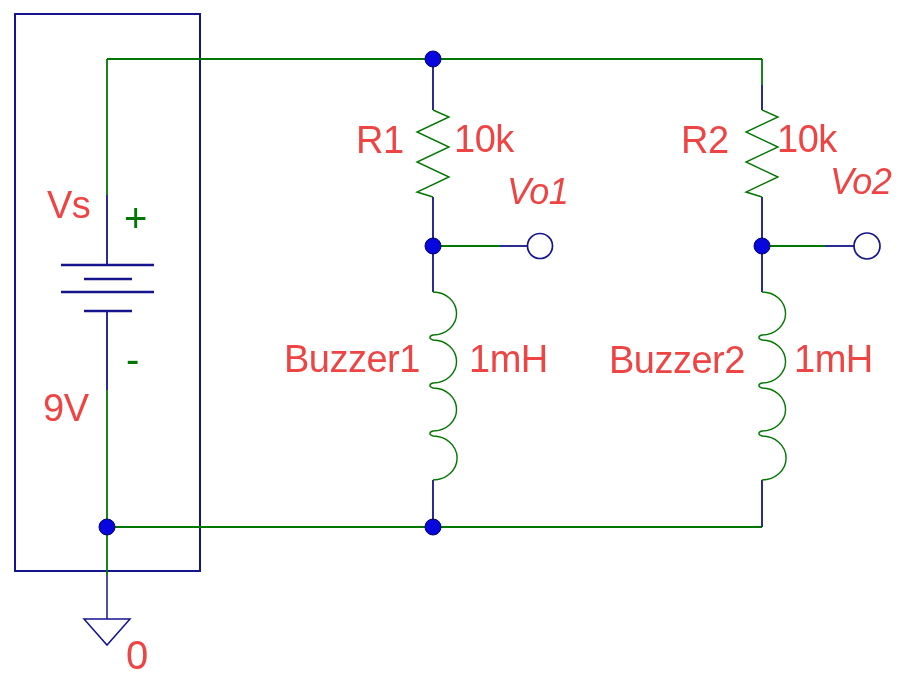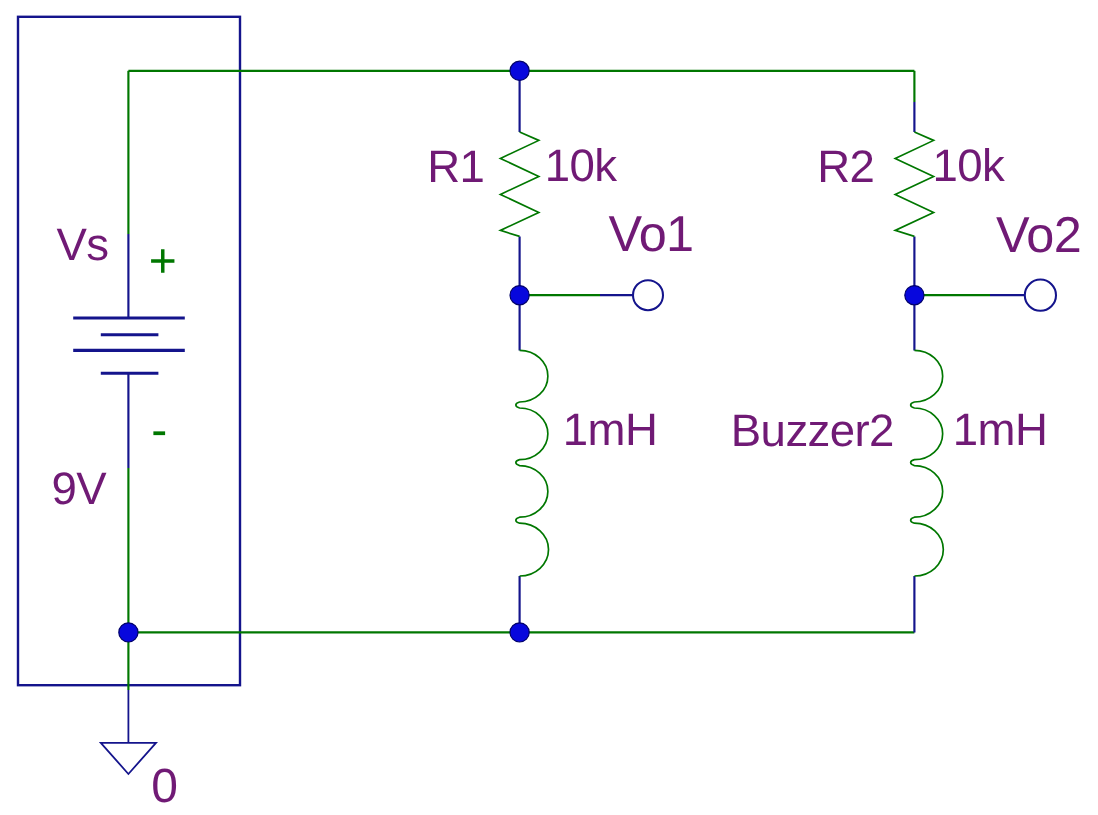--- a/index.html
+++ b/index.html
@@ -18,25 +18,25 @@
   .plate{stroke:#14148c;stroke-width:2.6;fill:none;}
   .box{stroke:#14148c;stroke-width:2;fill:none;}
   .portc{stroke:#14148c;stroke-width:1.7;fill:#ffffff;}
   .gnd{stroke:#14148c;stroke-width:1.5;fill:none;}
   .dot{fill:#0707dd;stroke:#02026a;stroke-width:1;}
   
   .t{
     position:absolute;
     font-size:38px;
     line-height:1;
-    color:#701a75;
+    color:#ef4444;
     white-space:nowrap;
     letter-spacing:-0.5px;
   }
-  .t.port{font-size:42px;}
+  .t.port{font-size:36px;font-style:italic;}
   .t.pol{color:#007700;font-size:40px;}
 </style>
 </head>
 <body>
 
 <div class="canvas">
 
   <svg width="915" height="679" viewBox="0 0 915 679">
 
     <rect class="box" x="15" y="14" width="185" height="557"></rect>
@@ -106,21 +106,22 @@
   <div class="t" style="left:47px;top:186px;">Vs</div>
   <div class="t pol" style="left:124px;top:198px;">+</div>
   <div class="t" style="left:43px;top:341px;margin-top:48px;">9V</div>
   <div class="t pol" style="left:126px;top:339px;">-</div>
 
   <div class="t" style="left:356px;top:121px;">R1</div>
   <div class="t" style="left:454px;top:120px;">10k</div>
   <div class="t" style="left:681px;top:121px;">R2</div>
   <div class="t" style="left:777px;top:120px;">10k</div>
 
+  <div class="t" style="left:284px;top:340px;">Buzzer1</div>
   <div class="t" style="left:469px;top:340px;">1mH</div>
   <div class="t" style="left:609px;top:341px;">Buzzer2</div>
   <div class="t" style="left:794px;top:340px;">1mH</div>
 
   <div class="t port" style="left:507px;top:174px;">Vo1</div>
-  <div class="t port" style="left:830px;top:175px;">Vo2</div>
+  <div class="t port" style="left:830px;top:164px;">Vo2</div>
 
   <div class="t" style="left:126px;top:635px;font-size:40px;">0</div>
 </div>
 
 </body></html>

